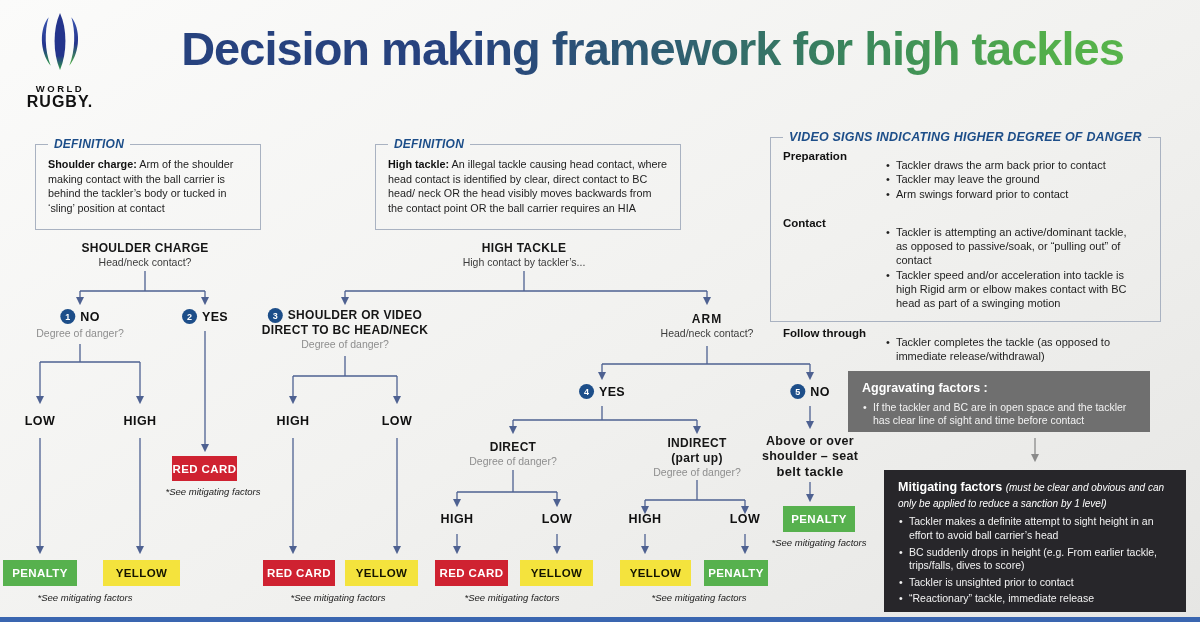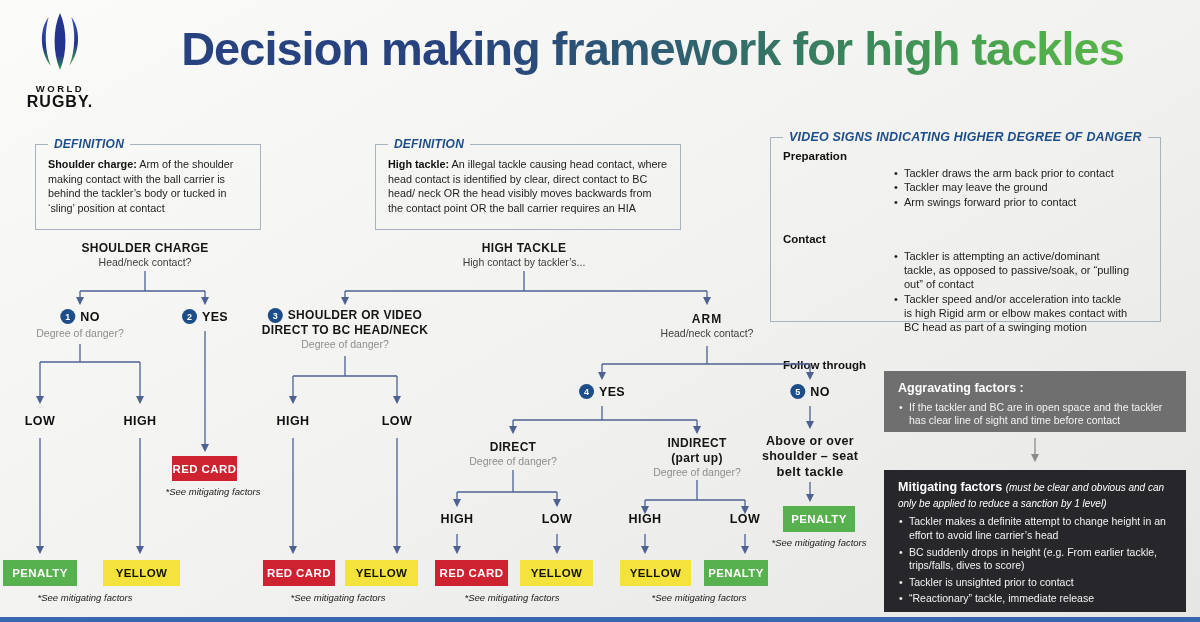--- a/index.html
+++ b/index.html
@@ -25,21 +25,21 @@
   fieldset{position:absolute;border:1.5px solid #a9b2c1;margin:0;padding:6px 12px 8px 12px;box-sizing:border-box;background:transparent;}
   legend{font-weight:bold;font-style:italic;color:#1d4e89;font-size:12px;padding:0 6px;letter-spacing:.2px;white-space:nowrap;}
   #def-shoulder{left:35px;top:137px;width:226px;height:93px;}
   #def-high{left:375px;top:137px;width:306px;height:93px;}
   .def-text{font-size:10.8px;line-height:1.35;color:#1d1d1d;}
   .def-text b{color:#111;}
   #video-box{left:770px;top:130px;width:332px;height:192px;}
   #video-box legend{margin:0 auto;font-size:12.5px;}
   .vrow{display:grid;grid-template-columns:95px 1fr;margin-bottom:8px;}
   .vlabel{font-weight:bold;font-size:11.5px;color:#111;}
-  ul.vb{margin:16px;padding:0;list-style:none;}
+  ul.vb{margin:8px;padding:0;list-style:none;}
   ul.vb li{font-size:11px;line-height:1.3;color:#1d1d1d;padding-left:10px;position:relative;}
   ul.vb li::before{content:"\2022";position:absolute;left:0;top:0;}
 
   
   .pos{position:absolute;transform:translateX(-50%);text-align:center;white-space:nowrap;}
   .node-title{font-weight:bold;font-size:12px;color:#161616;letter-spacing:.3px;line-height:15px;}
   .node-sub{font-size:10.5px;color:#3c3c3c;line-height:13px;}
   .node-sub.gray{color:#8e8e8e;}
   .lvl{font-weight:bold;font-size:12.5px;color:#101010;letter-spacing:.5px;}
   .numnode{position:absolute;transform:translateX(-50%);display:flex;align-items:center;font-weight:bold;font-size:12.5px;color:#101010;letter-spacing:.3px;}
@@ -47,21 +47,21 @@
 
   
   .outcome{position:absolute;display:flex;align-items:center;justify-content:center;font-weight:bold;font-size:11.5px;letter-spacing:.4px;height:26px;box-sizing:border-box;}
   .outcome.red{background:#cf2231;color:#fff;}
   .outcome.yellow{background:#f4e33d;color:#141400;}
   .outcome.green{background:#57b14e;color:#fff;}
   .see{position:absolute;transform:translateX(-50%);font-style:italic;font-size:9.5px;color:#222;white-space:nowrap;}
 
   
   .darkbox{position:absolute;color:#fff;padding:10px 14px;box-sizing:border-box;}
-  #aggravating{left:884px;top:371px;width:302px;height:61px;background:#6f6f6f;}
+  #aggravating{left:848px;top:371px;width:302px;height:61px;background:#6f6f6f;}
   #mitigating{left:884px;top:470px;width:302px;height:142px;background:#27262a;}
   .darkbox .dtitle{font-weight:bold;font-size:12.5px;margin-bottom:4px;line-height:1.25;}
   .darkbox .dnote{font-style:italic;font-weight:normal;font-size:10px;}
   .darkbox ul{margin:0;padding:0;list-style:none;}
   .darkbox li{font-size:10.5px;line-height:1.3;padding-left:11px;position:relative;margin-bottom:3px;color:#f2f2f2;}
   .darkbox li::before{content:"\2022";position:absolute;left:1px;top:0;}
 
   svg.lines{position:absolute;left:0;top:0;pointer-events:none;}
 </style>
 </head>
@@ -271,21 +271,21 @@
   <div class="darkbox" id="aggravating">
     <div class="dtitle">Aggravating factors :</div>
     <ul>
       <li>If the tackler and BC are in open space and the tackler has clear line of sight and time before contact</li>
     </ul>
   </div>
 
   <div class="darkbox" id="mitigating">
     <div class="dtitle"><span>Mitigating factors </span><span class="dnote">(must be clear and obvious and can only be applied to reduce a sanction by 1 level)</span></div>
     <ul>
-      <li>Tackler makes a definite attempt to change height in an effort to avoid line carrier’s head</li>
+      <li>Tackler makes a definite attempt to sight height in an effort to avoid ball carrier’s head</li>
       <li>BC suddenly drops in height  (e.g. From earlier tackle, trips/falls, dives to score)</li>
       <li>Tackler is unsighted  prior to contact</li>
       <li>“Reactionary” tackle, immediate release</li>
     </ul>
   </div>
 
   <div id="bottom-bar"></div>
 </div>
 
 </body></html>

